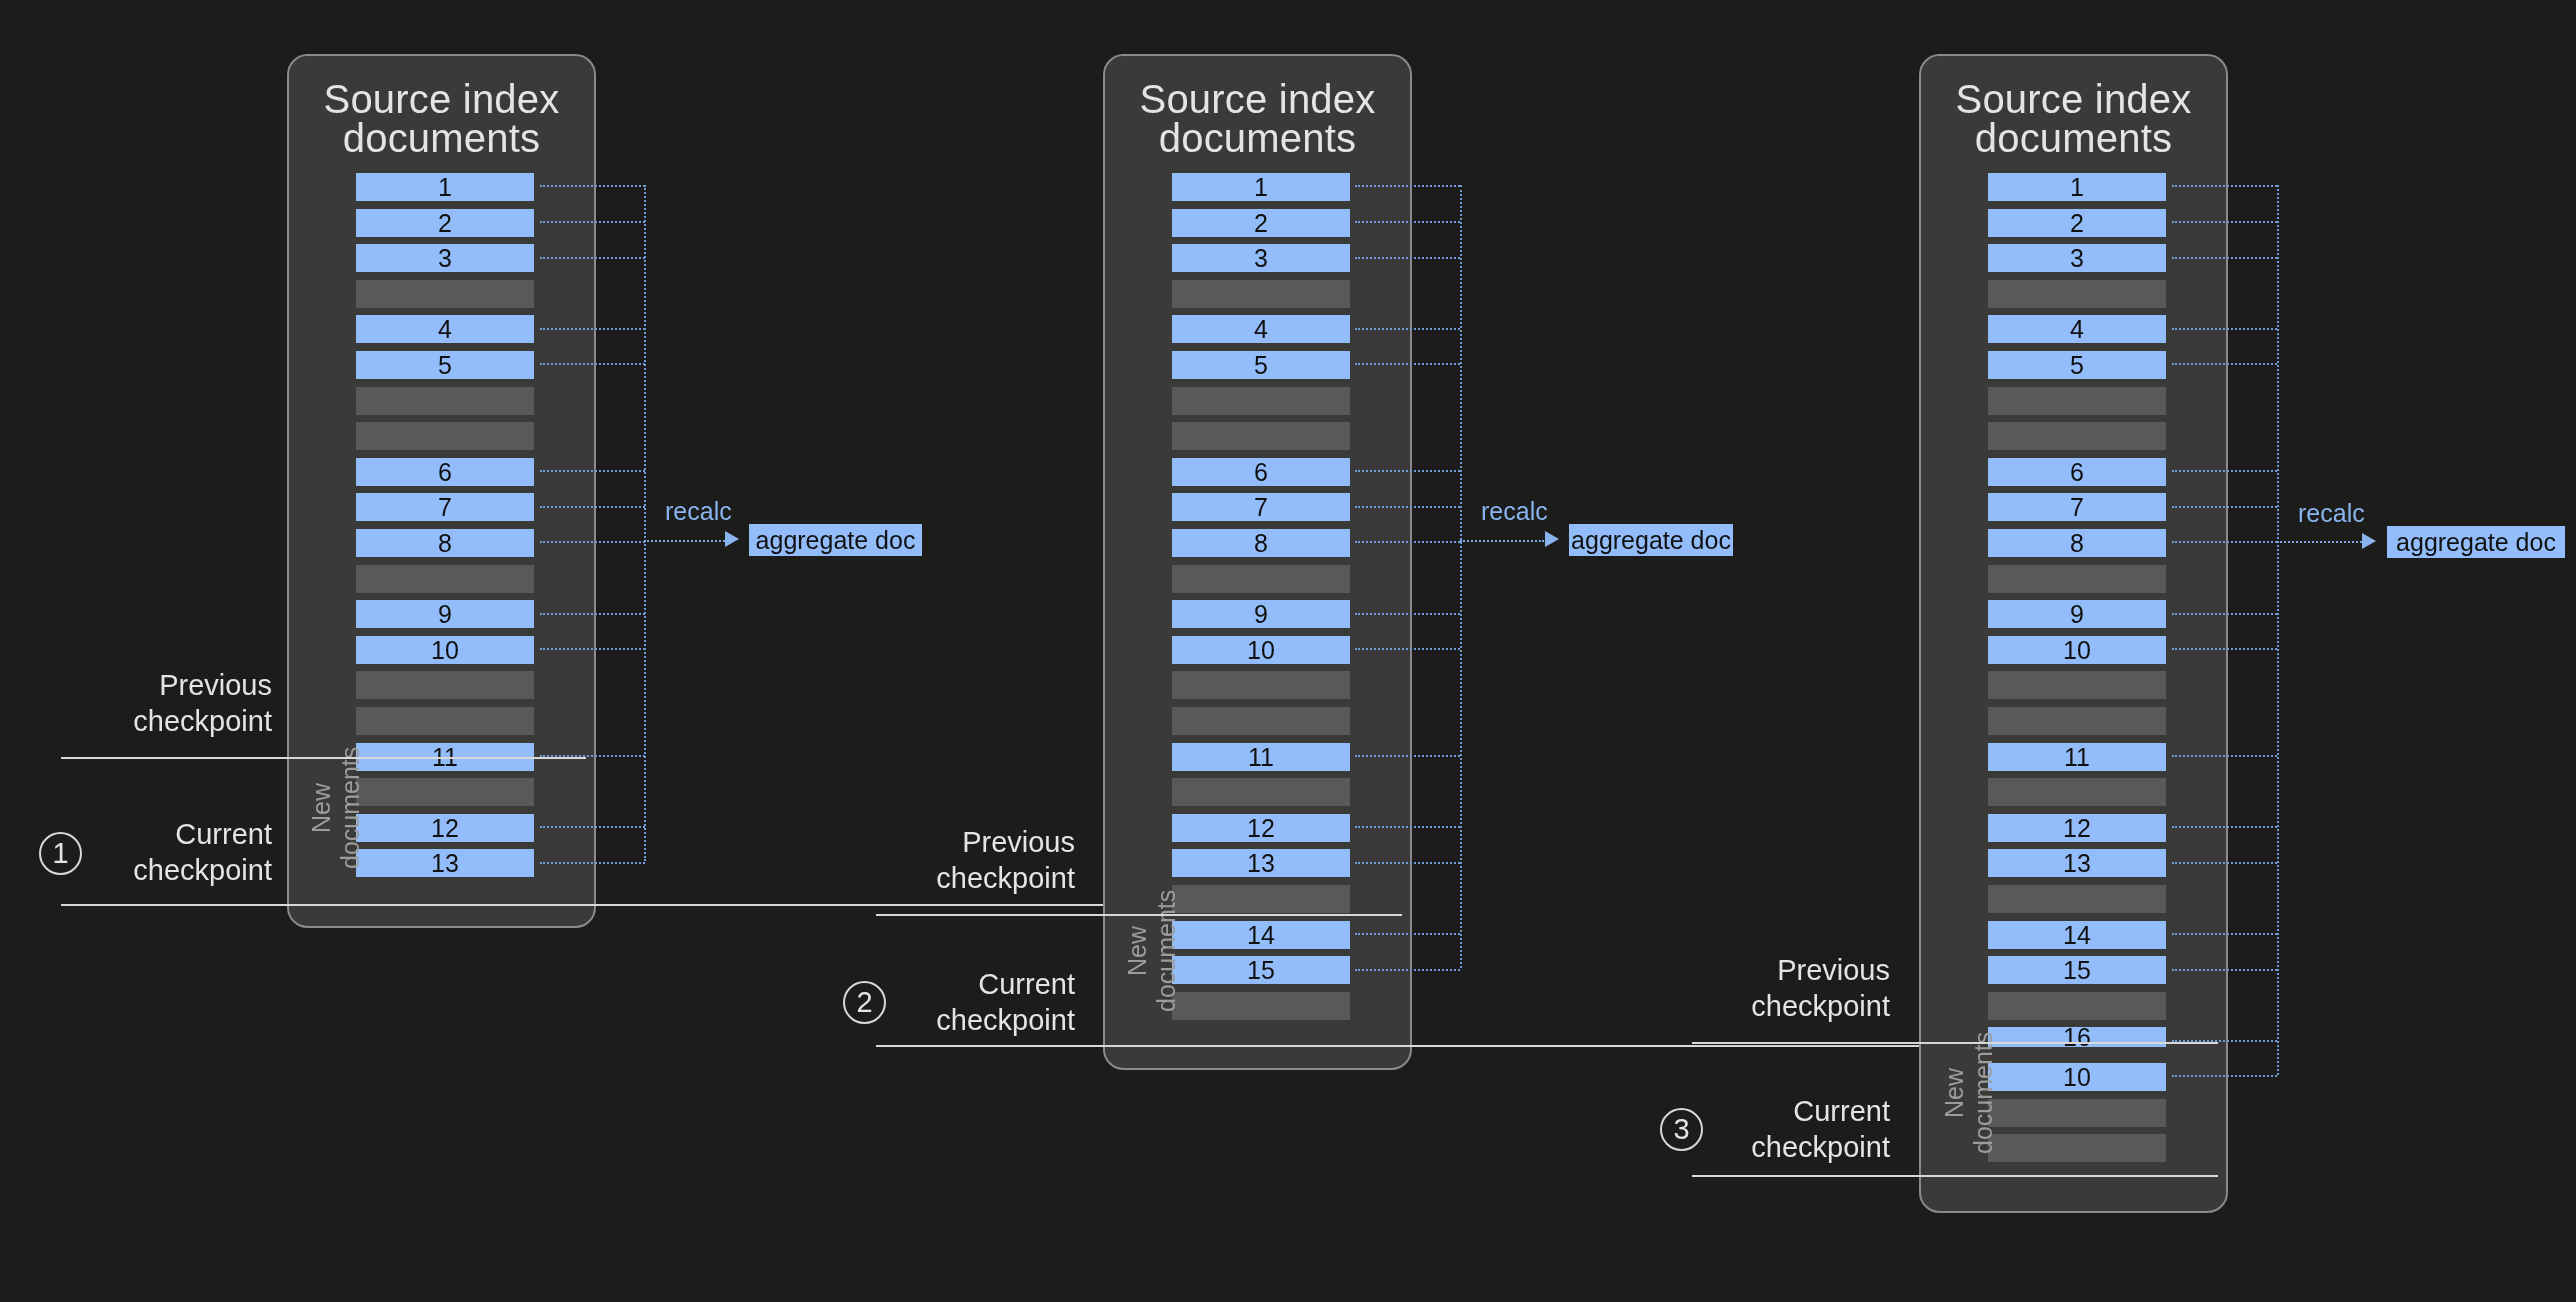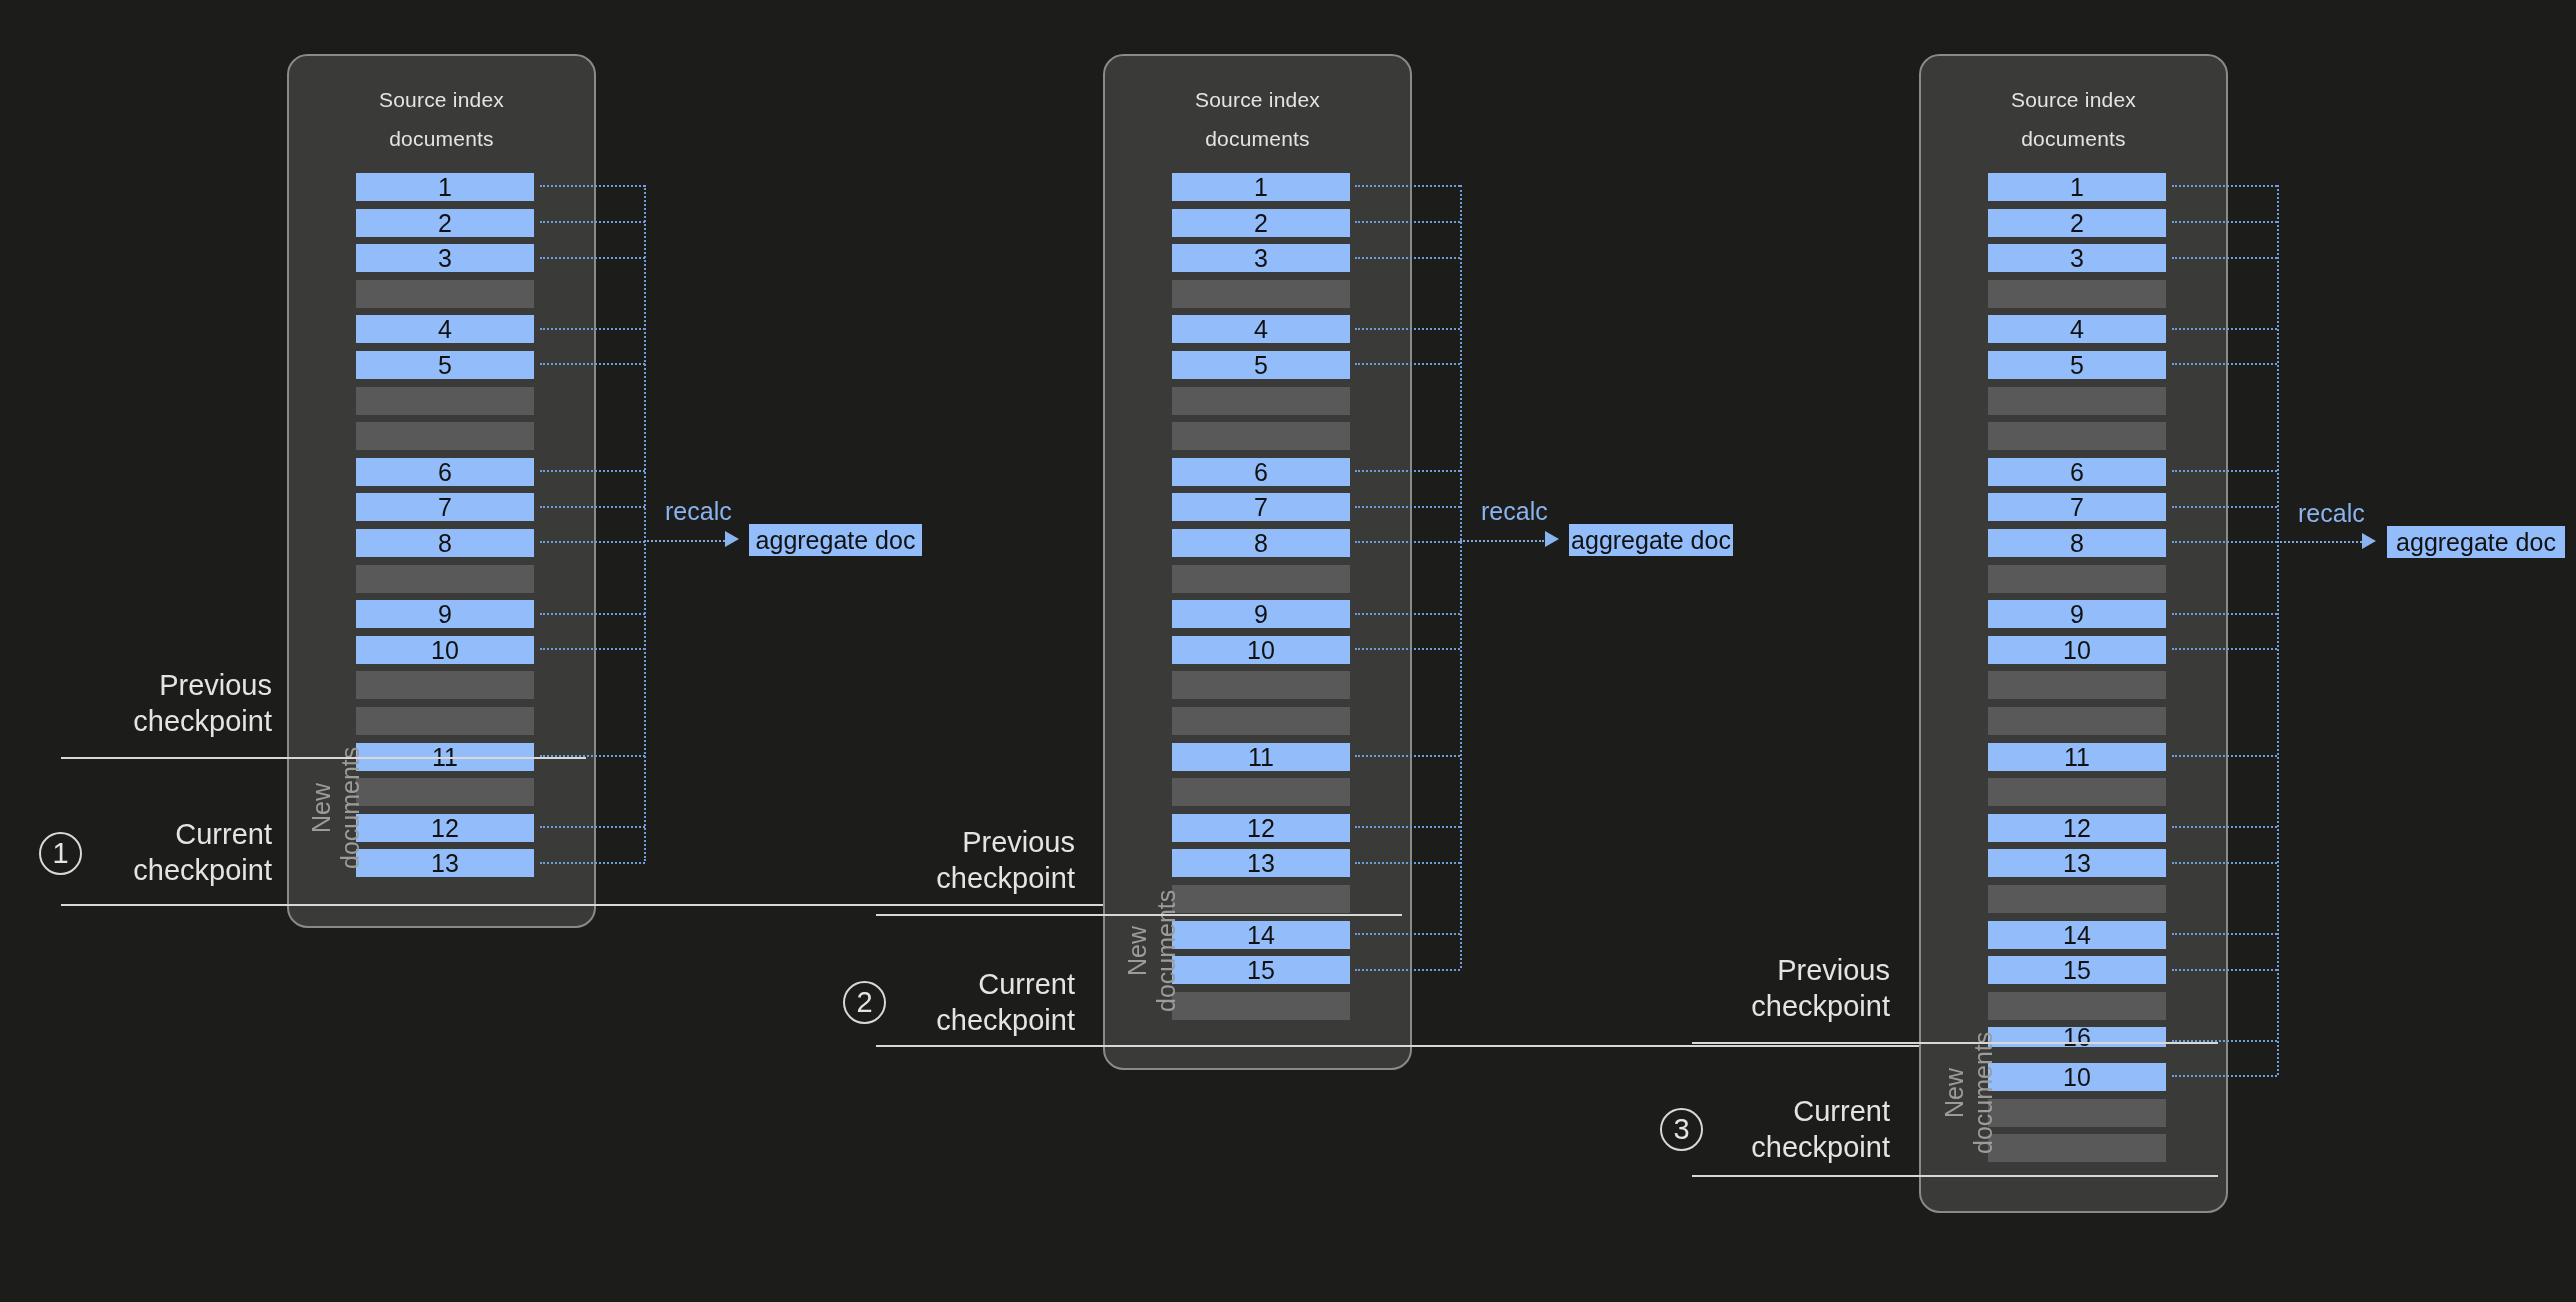--- a/index.html
+++ b/index.html
@@ -14,21 +14,21 @@
   .panel{
     position:absolute;
     background:#3a3a38;
     border:2.8px solid #8a8a88;
     border-radius:20.6px;
     box-sizing:border-box;
   }
   .panel-title{
     position:absolute;left:0;right:0;top:24px;
     text-align:center;
-    font-size:21px;
+    font-size:40px;
     line-height:39px;
     color:#e4e4e2;
     letter-spacing:0.2px;
   }
   .row{position:absolute;left:0;box-sizing:border-box;}
   .row.doc{
     background:#92bdfa;
     color:#111;
     font-size:25px;
     display:flex;align-items:center;justify-content:center;

